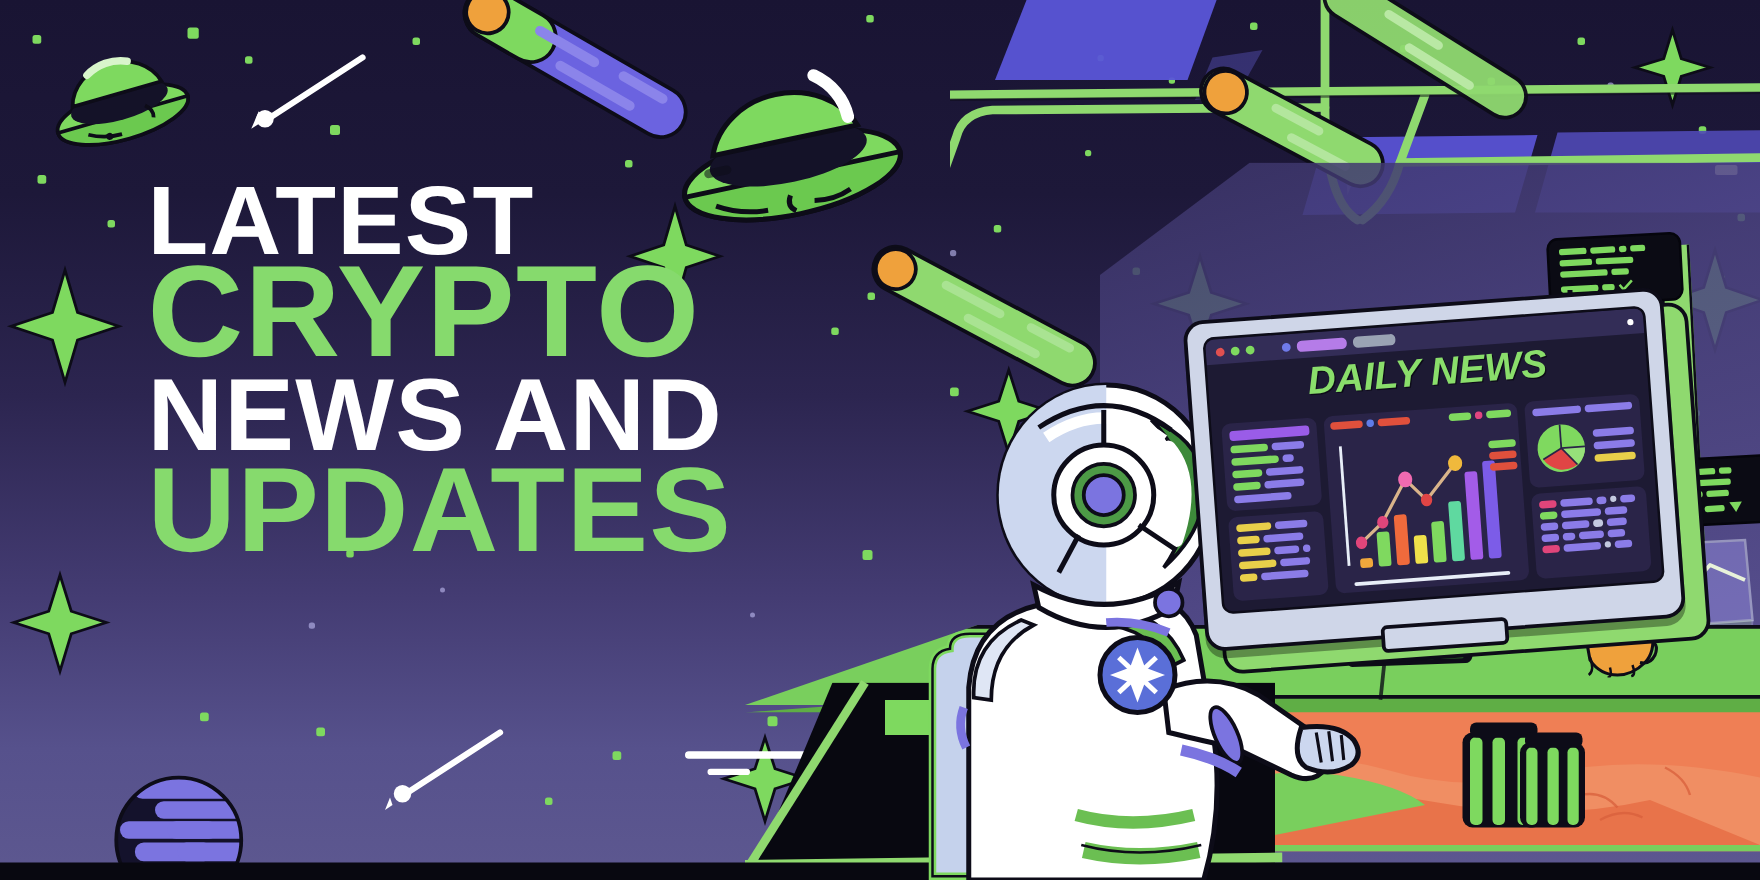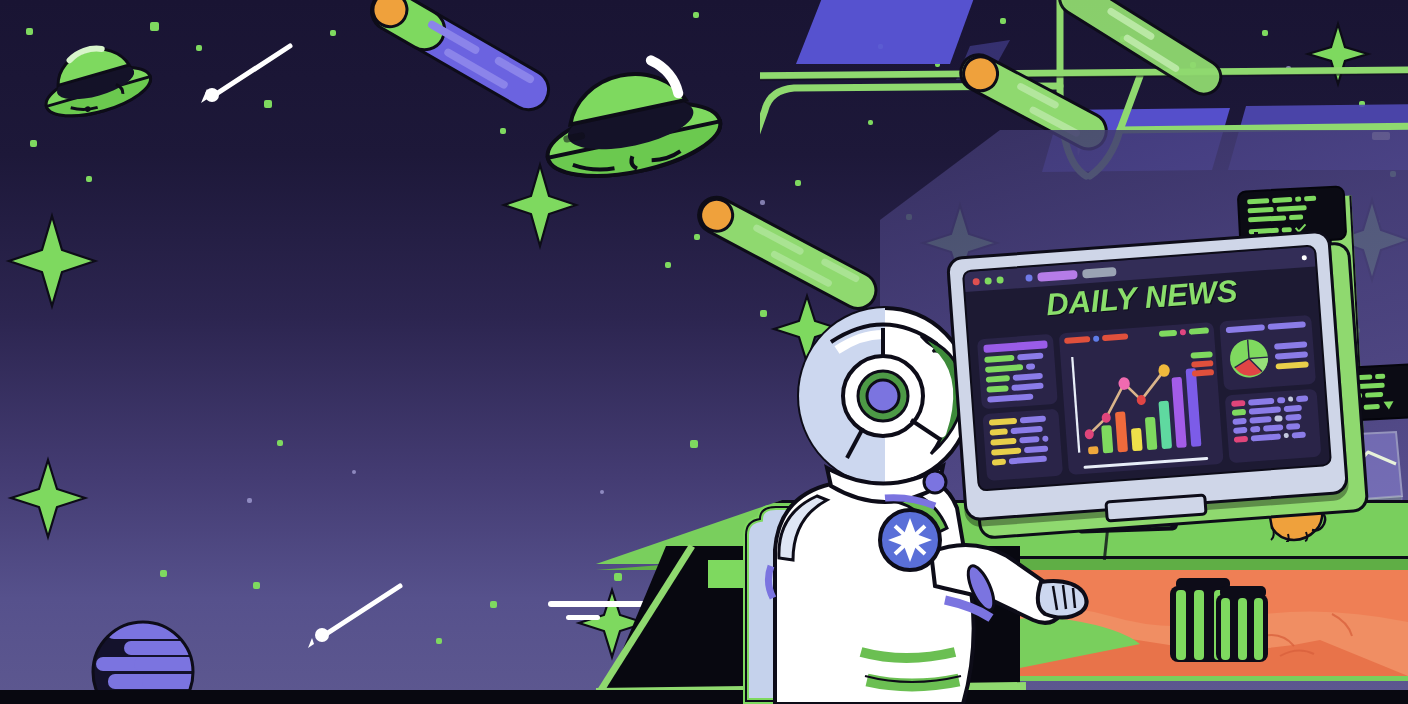--- a/index.html
+++ b/index.html
@@ -671,14 +671,20 @@
       <path d="M200 206 Q176 196 150 198" stroke="#7b74e0" stroke-width="7" fill="none"></path>
       <path d="M36 266 Q30 282 38 298" stroke="#7b74e0" stroke-width="7" fill="none"></path>
       <path d="M210 300 Q238 306 256 318" stroke="#7b74e0" stroke-width="9" fill="none"></path>
 
       <path d="M132 380 Q176 390 224 380" stroke="#6bbf52" stroke-width="13" fill="none"></path>
       <path d="M126 352 Q170 364 220 352" stroke="#6bbf52" stroke-width="10" fill="none"></path>
       <path d="M130 376 Q176 388 226 376" stroke="#0d0c18" stroke-width="2" fill="none"></path>
     </svg>
   </div>
 
+  <div id="headline">
+    <div id="hl1" class="hl-white">LATEST</div>
+    <div id="hl2" class="hl-green">CRYPTO</div>
+    <div id="hl3" class="hl-white">NEWS AND</div>
+    <div id="hl4" class="hl-green">UPDATES</div>
+  </div>
 
 </div>
 
 </body></html>

